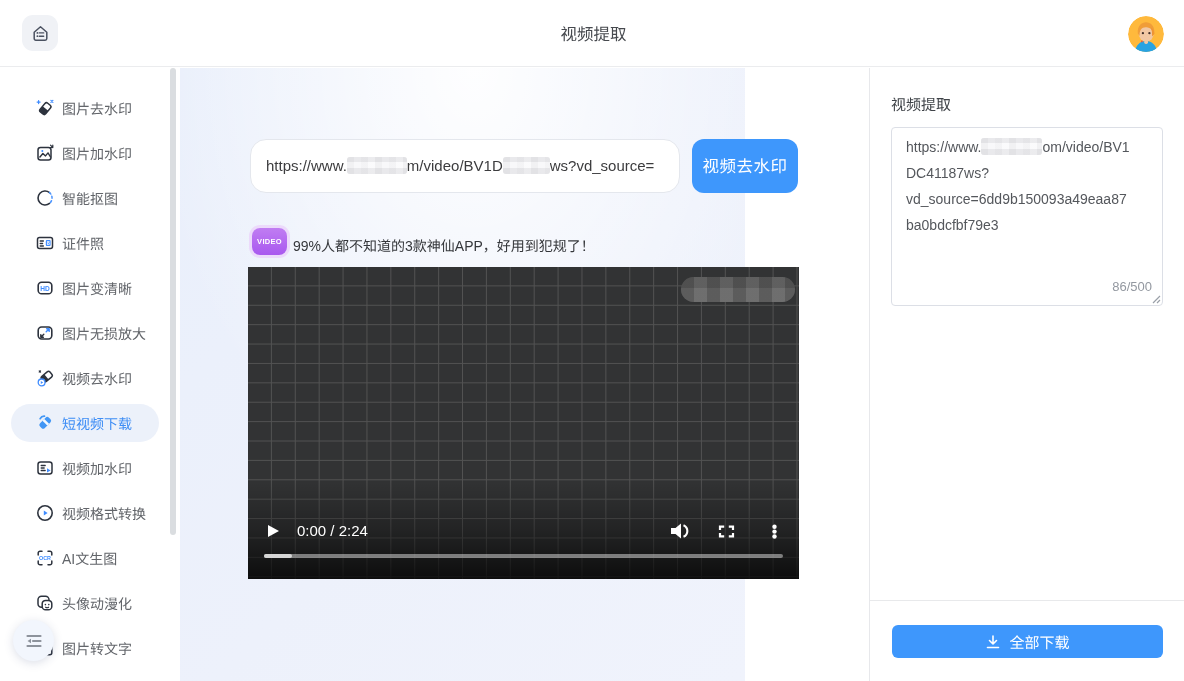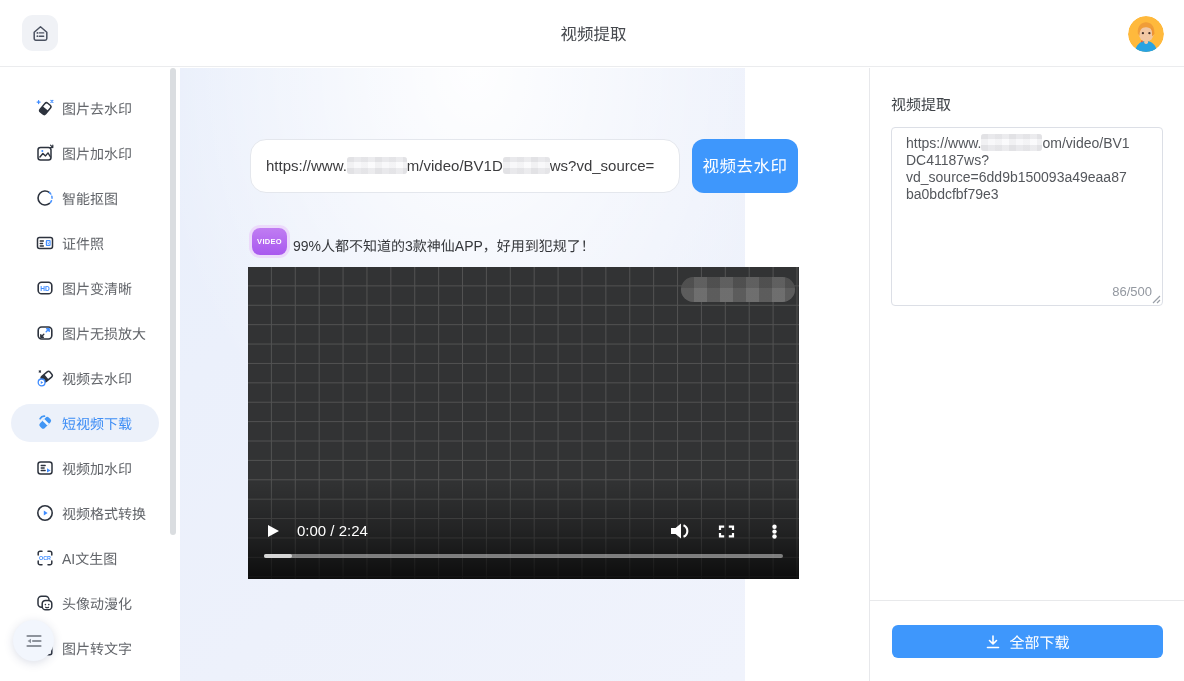--- a/index.html
+++ b/index.html
@@ -46,21 +46,21 @@
   .vmark::after { content:""; position:absolute; inset:0;
     background:repeating-linear-gradient(90deg, rgba(60,60,60,.30) 0 13px, rgba(130,130,130,.18) 13px 26px); }
   .vtime { position:absolute; left:49px; top:255px; color:#fff; font-size:15px; }
   .vplay { position:absolute; left:20px; top:258px; width:0; height:0; border-left:11px solid #fff; border-top:6.5px solid transparent; border-bottom:6.5px solid transparent; }
   .vbar { position:absolute; left:16px; top:287px; width:519px; height:4px; background:rgba(255,255,255,.44); border-radius:2px; }
   .vbar-played { position:absolute; left:0; top:0; width:28px; height:4px; background:#d6d6d6; border-radius:2px; }
 
   
   .rpanel { position:absolute; left:869px; top:68px; width:315px; height:613px; background:#fff; border-left:1px solid #e7e8eb; }
   .rp-title { position:absolute; left:21px; top:25px; font-size:15px; color:#3f4348; font-weight:400; }
-  .rp-ta { position:absolute; left:21px; top:59px; width:272px; height:179px; border:1px solid #dcdfe6; border-radius:4px; background:#fff; padding:6px 10px 6px 14px; font-size:14px; line-height:17px; color:#54575c; word-break:break-all; }
+  .rp-ta { position:absolute; left:21px; top:59px; width:272px; height:179px; border:1px solid #dcdfe6; border-radius:4px; background:#fff; padding:6px 10px 6px 14px; font-size:14px; line-height:26px; color:#54575c; word-break:break-all; }
   .rp-count { position:absolute; right:10px; bottom:5px; font-size:13px; color:#9398a0; }
   .rp-resize { position:absolute; right:1px; bottom:1px; width:10px; height:10px; }
   .rp-sep { position:absolute; left:0; top:532px; width:315px; height:1px; background:#e8e9eb; }
   .dl-btn { position:absolute; left:22px; top:557px; width:271px; height:33px; border-radius:6px; background:#3e97fc; color:#fff; font-size:15px; display:flex; align-items:center; justify-content:center; gap:8px; }
 
   
   .float-btn { position:absolute; left:13px; top:620px; width:41px; height:41px; border-radius:50%; background:#f2f6fd; box-shadow:0 2px 10px rgba(60,80,130,.18); display:flex; align-items:center; justify-content:center; z-index:6; }
 
   .blur-chip { display:inline-block; vertical-align:-3px; height:17px; border-radius:3px; position:relative; overflow:hidden;
     background:repeating-linear-gradient(90deg,#e8e8ea 0 7px,#f6f6f8 7px 14px,#ededef 14px 21px,#fbfbfc 21px 28px); }

